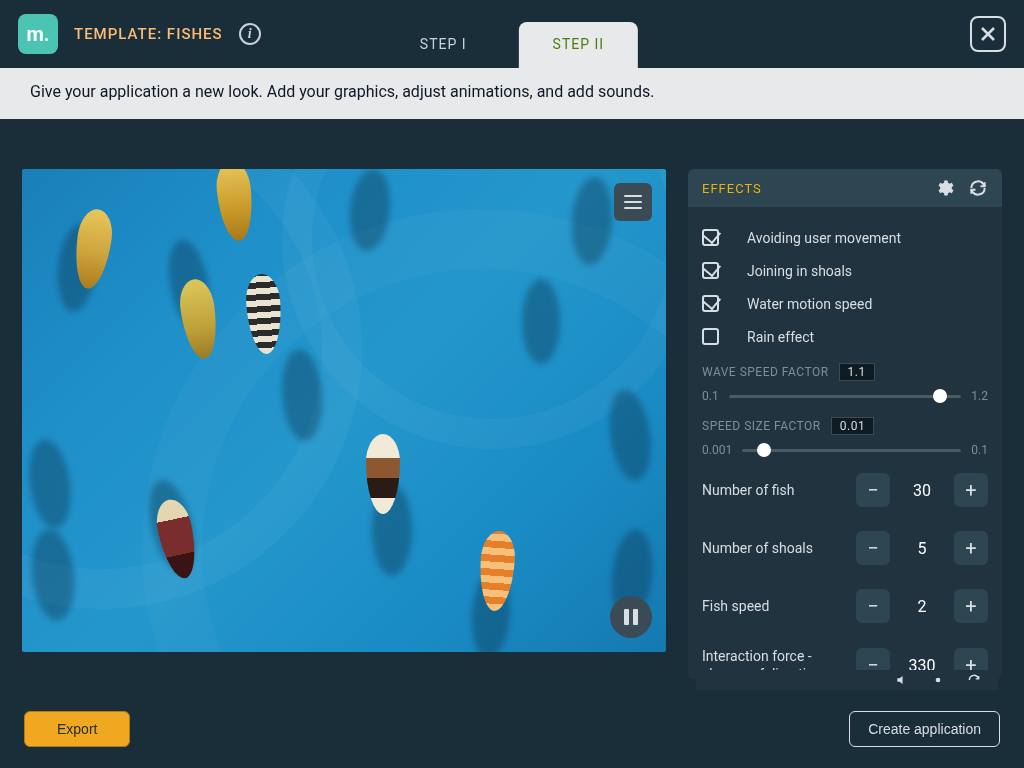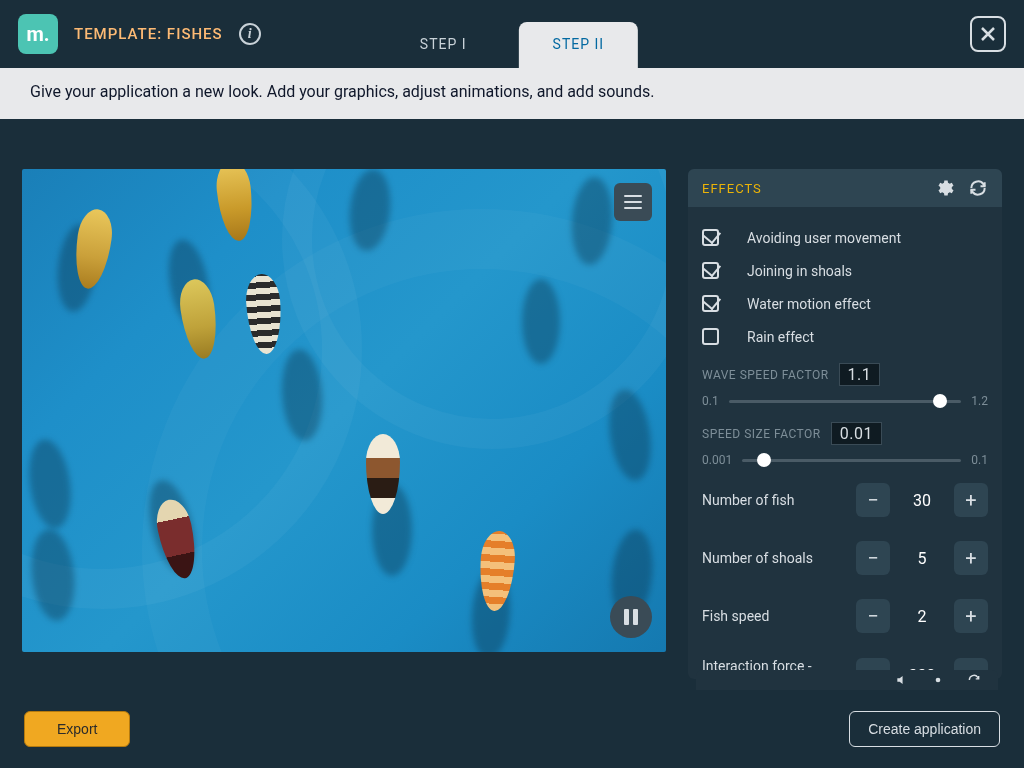--- a/index.html
+++ b/index.html
@@ -6,21 +6,21 @@
   html, body { width: 1024px; height: 768px; overflow: hidden; font-family: -apple-system, BlinkMacSystemFont, "Segoe UI", Roboto, sans-serif; }
   body { background: #1a2e3a; color: #d8dee3; display: flex; flex-direction: column; }
 
   
   .topbar { height: 68px; display: flex; align-items: center; padding: 0 18px; position: relative; }
   .logo { width: 40px; height: 40px; background: #4cc4b3; border-radius: 8px; display: flex; align-items: center; justify-content: center; color: #fff; font-weight: 700; font-size: 20px; }
   .title { margin-left: 16px; font-size: 15px; letter-spacing: 1px; color: #fdba74; font-weight: 500; }
   .info-icon { margin-left: 16px; width: 22px; height: 22px; border: 2px solid #c9d2d8; border-radius: 50%; display: flex; align-items: center; justify-content: center; color: #c9d2d8; font-size: 14px; font-weight: 700; cursor: pointer; font-style: italic; font-family: serif; }
   .steps { position: absolute; left: 50%; transform: translateX(-50%); display: flex; align-items: flex-end; height: 68px; gap: 18px; }
   .step { padding: 14px 34px 16px; font-size: 14px; letter-spacing: 1px; color: #c9d2d8; cursor: pointer; border-radius: 8px 8px 0 0; }
-  .step.active { background: #e8e9eb; color: #0369a1; }
+  .step.active { background: #e8e9eb; color: #4d7c0f; }
   .close-btn { margin-left: auto; width: 36px; height: 36px; border: 2px solid #d8dee3; border-radius: 8px; display: flex; align-items: center; justify-content: center; cursor: pointer; }
   .close-btn svg { width: 16px; height: 16px; stroke: #d8dee3; stroke-width: 2.5; }
 
   
   .subheader { background: #e8e9eb; color: #0f172a; padding: 14px 30px 18px; font-size: 16px; }
 
   
   .main { flex: 1; display: flex; gap: 22px; padding: 50px 22px 4px; min-height: 0; overflow: hidden; }
 
   
@@ -43,21 +43,21 @@
   .panel-title { font-size: 13px; letter-spacing: 1px; color: #eab308; }
   .panel-icons { margin-left: auto; display: flex; gap: 14px; align-items: center; }
   .gear, .refresh { width: 20px; height: 20px; cursor: pointer; }
   .panel-body { flex: 1; padding: 14px 14px 6px; overflow-y: auto; font-size: 14px; }
   .panel-body::-webkit-scrollbar { width: 0; }
   .check-row { display: flex; align-items: center; gap: 28px; padding: 8px 0; cursor: pointer; }
   .chk { width: 17px; height: 17px; border: 2px solid #d8dee3; border-radius: 3px; position: relative; flex-shrink: 0; }
   .chk.on::after { content: ""; position: absolute; left: 2px; top: -3px; width: 10px; height: 12px; border-right: 2.5px solid #d8dee3; border-bottom: 2.5px solid #d8dee3; transform: rotate(40deg); }
   .slider-block { padding: 10px 0 4px; }
   .sl-label { font-size: 12px; letter-spacing: 0.5px; color: #7d8e98; display: flex; align-items: center; gap: 10px; }
-  .sl-val { background: #0f1b22; border: 1px solid #3a4b56; color: #d8dee3; padding: 1px 8px; font-size: 16px; }
+  .sl-val { background: #0f1b22; border: 1px solid #3a4b56; color: #d8dee3; padding: 1px 8px; font-size: 12px; }
   .sl-row { display: flex; align-items: center; gap: 10px; margin-top: 8px; font-size: 12px; color: #7d8e98; }
   .track { flex: 1; height: 3px; background: #4a5b66; position: relative; border-radius: 2px; }
   .thumb { position: absolute; top: 50%; width: 14px; height: 14px; background: #fff; border-radius: 50%; transform: translate(-50%, -50%); cursor: grab; }
   .stepper-row { display: flex; align-items: center; padding: 12px 0; gap: 10px; }
   .stepper-label { flex: 1; font-size: 14px; color: #d8dee3; line-height: 1.3; }
   .stepper-ctrls { display: flex; align-items: center; gap: 0; }
   .step-btn { width: 34px; height: 34px; background: #2e4552; border-radius: 6px; display: flex; align-items: center; justify-content: center; color: #d8dee3; font-size: 20px; font-weight: 400; cursor: pointer; user-select: none; }
   .step-val { width: 64px; text-align: center; font-size: 16px; color: #fff; }
 
   
@@ -162,21 +162,21 @@
       <div class="check-row">
         <div class="chk on"></div>
         <span>Avoiding user movement</span>
       </div>
       <div class="check-row">
         <div class="chk on"></div>
         <span>Joining in shoals</span>
       </div>
       <div class="check-row">
         <div class="chk on"></div>
-        <span>Water motion effect</span>
+        <span>Water motion speed</span>
       </div>
       <div class="check-row">
         <div class="chk"></div>
         <span>Rain effect</span>
       </div>
 
       <div class="slider-block">
         <div class="sl-label">
           <span>WAVE SPEED FACTOR</span>
           <span class="sl-val">1.1</span>

